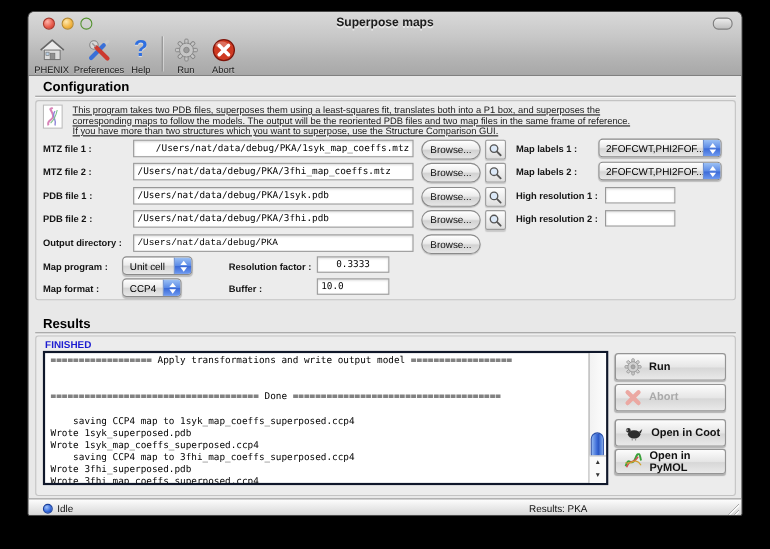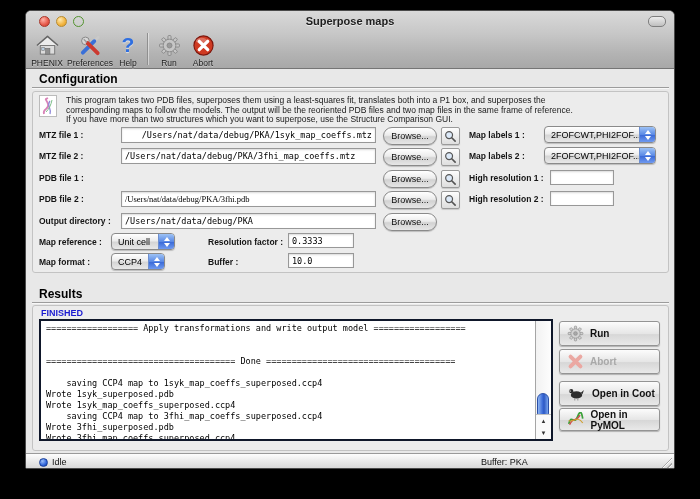--- a/index.html
+++ b/index.html
@@ -26,21 +26,21 @@
   .tb-icon{height:24px;display:flex;align-items:center;justify-content:center;}
   .tb-label{font-size:8.5px;color:#1c1c1c;margin-top:1px;text-shadow:0 1px 0 rgba(255,255,255,.4);}
   .tb-sep{width:1px;height:32px;background:#8f8f8f;margin:3px 5px 0 5px;box-shadow:1px 0 0 rgba(255,255,255,.45);}
   .help-q{font-size:21px;font-weight:bold;color:#2f6fe0;line-height:22px;text-shadow:0 1px 1px rgba(255,255,255,.6);}
   
   .section-label{position:absolute;font-size:12px;font-weight:bold;color:#000;}
   .hdiv{position:absolute;left:6px;width:637px;height:1px;background:#9c9c9c;box-shadow:0 1px 0 rgba(255,255,255,.7);}
   .groupbox{position:absolute;left:6px;width:637px;background:#ececec;border:1px solid #c3c3c3;border-radius:3px;box-sizing:border-box;}
   
   .flabel{position:absolute;font-size:8.5px;font-weight:bold;color:#141414;white-space:nowrap;}
-  .desc{position:absolute;font-size:8.5px;line-height:9.6px;color:#1a1a1a;white-space:pre;}
+  .desc{position:absolute;font-size:8.5px;line-height:9.6px;color:#1a1a1a;white-space:pre;text-decoration:underline;}
   .thumb{position:absolute;width:18px;height:22px;background:#fff;border:1px solid #bbb;box-sizing:border-box;}
   .tinput{position:absolute;height:16px;background:#fff;border:1px solid #989898;box-sizing:border-box;
           font-family:"DejaVu Sans Mono","Liberation Mono",monospace;font-size:8.5px;color:#000;padding:0 3px;
           box-shadow:inset 0 1px 2px rgba(0,0,0,.15);}
   .aqua-btn{position:absolute;height:16px;border:1px solid #8a8a8a;border-radius:9px;
             background:linear-gradient(#ffffff,#ececec 45%,#d2d2d2 55%,#e6e6e6);
             font-size:9px;color:#111;display:flex;align-items:center;justify-content:center;
             box-shadow:0 1px 1px rgba(0,0,0,.2);cursor:default;}
   .sq-btn{position:absolute;width:17px;height:16px;border:1px solid #9a9a9a;border-radius:2px;
           background:linear-gradient(#fdfdfd,#dedede);display:flex;align-items:center;justify-content:center;
@@ -210,56 +210,57 @@
     <span class="flabel" style="left:443px;top:140px">Map labels 2 :</span>
     <div class="popup" style="left:518px;top:136px;width:112px">
       <span class="popup-text">2FOFCWT,PHI2FOF...</span>
       <span class="popup-cap">
           <span class="arr-up"></span>
           <span class="arr-dn"></span>
         </span>
     </div>
 
     <span class="flabel" style="left:13px;top:162px">PDB file 1 :</span>
+    <input class="tinput" style="left: 95px; top: 159px; width: 255px;" value="/Users/nat/data/debug/PKA/1syk.pdb">
     <div class="aqua-btn" style="left:357px;top:159px;width:52px">Browse...</div>
     <div class="sq-btn" style="left:415px;top:159px">
       <svg width="13" height="13" viewBox="0 0 14 14">
         <circle cx="5.5" cy="5.5" r="3.7" fill="#dce9f8" stroke="#555" stroke-width="1.3"></circle>
         <line x1="8.6" y1="8.6" x2="12" y2="12" stroke="#555" stroke-width="1.8" stroke-linecap="round"></line>
       </svg>
     </div>
     <span class="flabel" style="left:443px;top:162px">High resolution 1 :</span>
     <input class="tinput" style="left: 524px; top: 159px; width: 64px; height: 15px;" value="">
 
     <span class="flabel" style="left:13px;top:183px">PDB file 2 :</span>
-    <input class="tinput" style="left: 95px; top: 180px; width: 255px; font-family: Liberation Serif, serif;" value="/Users/nat/data/debug/PKA/3fhi.pdb">
+    <input class="tinput" style="left: 95px; top: 180px; width: 255px;" value="/Users/nat/data/debug/PKA/3fhi.pdb">
     <div class="aqua-btn" style="left:357px;top:180px;width:52px">Browse...</div>
     <div class="sq-btn" style="left:415px;top:180px">
       <svg width="13" height="13" viewBox="0 0 14 14">
         <circle cx="5.5" cy="5.5" r="3.7" fill="#dce9f8" stroke="#555" stroke-width="1.3"></circle>
         <line x1="8.6" y1="8.6" x2="12" y2="12" stroke="#555" stroke-width="1.8" stroke-linecap="round"></line>
       </svg>
     </div>
     <span class="flabel" style="left:443px;top:183px">High resolution 2 :</span>
     <input class="tinput" style="left: 524px; top: 180px; width: 64px; height: 15px;" value="">
 
     <span class="flabel" style="left:13px;top:205px">Output directory :</span>
-    <input class="tinput" style="left: 95px; top: 202px; width: 255px;" value="/Users/nat/data/debug/PKA">
+    <input class="tinput" style="left: 95px; top: 202px; width: 255px; font-family: Liberation Mono, monospace;" value="/Users/nat/data/debug/PKA">
     <div class="aqua-btn" style="left:357px;top:202px;width:52px">Browse...</div>
 
-    <span class="flabel" style="left:13px;top:226px">Map reference :</span>
+    <span class="flabel" style="left:13px;top:226px">Map program :</span>
     <div class="popup" style="left:85px;top:222px;width:64px">
       <span class="popup-text">Unit cell</span>
       <span class="popup-cap">
           <span class="arr-up"></span>
           <span class="arr-dn"></span>
         </span>
     </div>
     <span class="flabel" style="left:182px;top:226px">Resolution factor :</span>
-    <input class="tinput" style="left: 262px; top: 222px; width: 66px; height: 15px;" value="0.3333">
+    <input class="tinput" style="left: 262px; top: 222px; width: 66px; height: 15px; text-align: center;" value="0.3333">
 
     <span class="flabel" style="left:13px;top:246px">Map format :</span>
     <div class="popup" style="left:85px;top:242px;width:54px">
       <span class="popup-text">CCP4</span>
       <span class="popup-cap">
           <span class="arr-up"></span>
           <span class="arr-dn"></span>
         </span>
     </div>
     <span class="flabel" style="left:182px;top:246px">Buffer :</span>
@@ -331,18 +332,18 @@
         <path d="M2 13 C5 1, 8 15, 12 5 S17 2, 18 7" fill="none" stroke="#3aa03a" stroke-width="2"></path>
         <path d="M3 14 C7 4, 10 12, 15 3" fill="none" stroke="#d05050" stroke-width="1.6"></path>
         <path d="M2 9 C6 13, 12 2, 18 12" fill="none" stroke="#d0a030" stroke-width="1.3"></path>
       </svg>
       <span>Open in PyMOL</span>
     </div>
 
     <div class="statusbar">
       <span class="sdot"></span>
       <span class="stext" style="left:26px">Idle</span>
-      <span class="stext" style="left:455px">Buffer: PKA</span>
+      <span class="stext" style="left:455px">Results: PKA</span>
       <span class="grip"></span>
     </div>
 
   </div>
 </div>
 
 </body></html>

